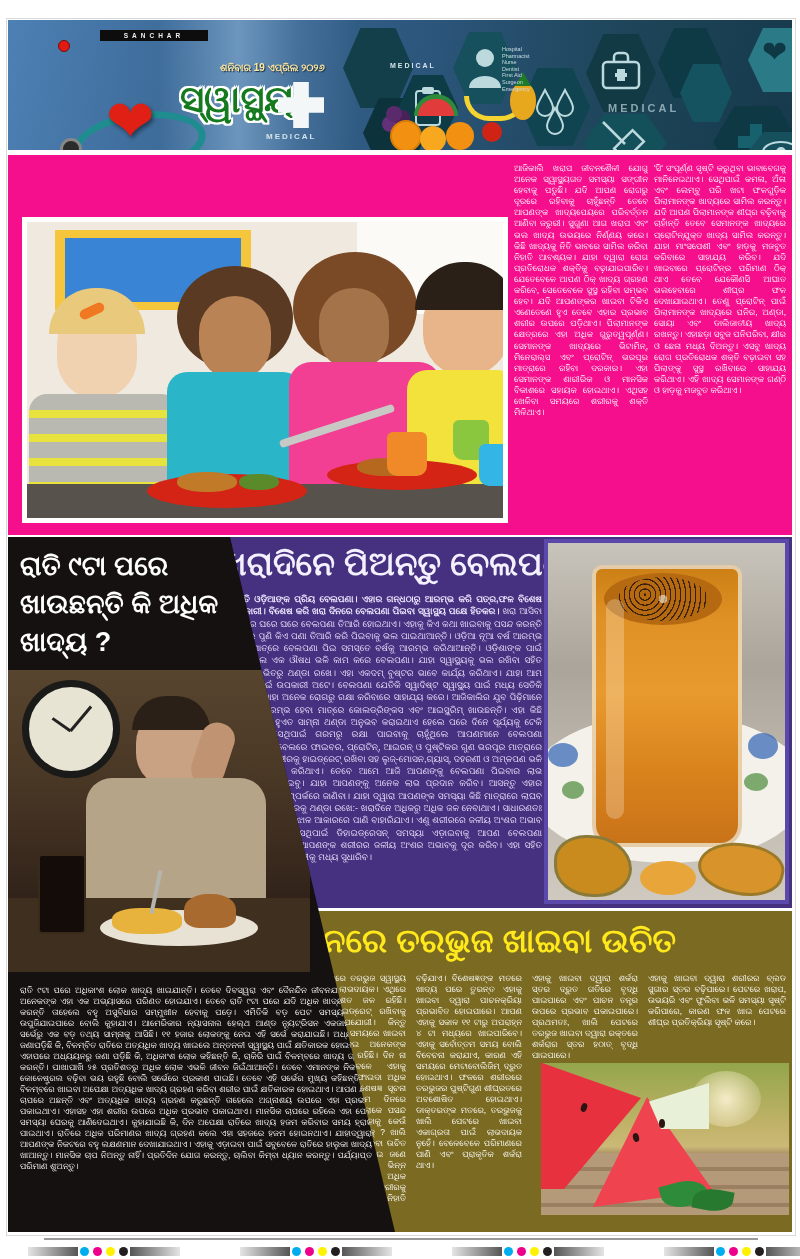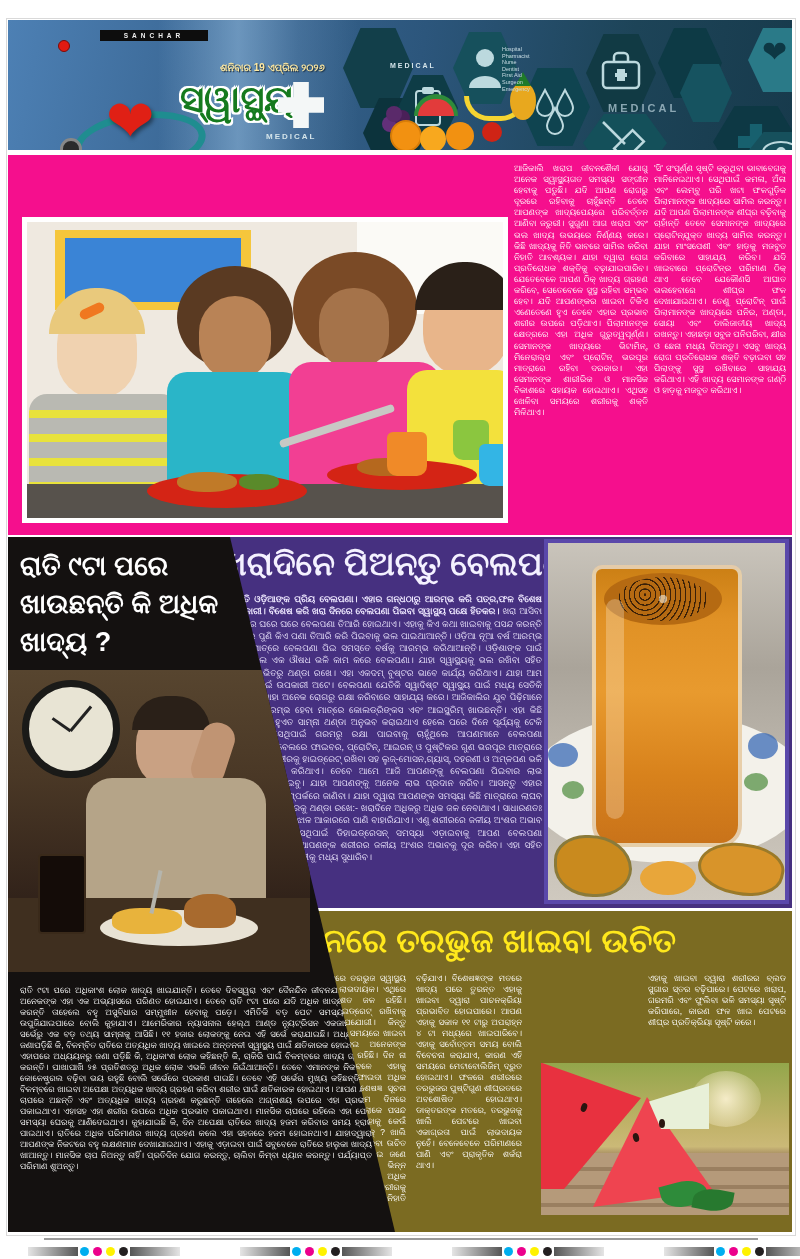--- a/index.html
+++ b/index.html
@@ -222,21 +222,22 @@
       <div class="abs" style="left:6px;top:292px;width:72px;height:56px;border-radius:40% 55% 45% 50%;background:#c98a1e;border:3px solid #8a7a3a;"></div>
       <div class="abs" style="left:150px;top:300px;width:80px;height:46px;border-radius:55% 40% 50% 45%;background:#d8942a;border:3px solid #9a7a2a;transform:rotate(12deg);"></div>
       <div class="abs" style="left:92px;top:318px;width:56px;height:34px;border-radius:50%;background:#e8a63a;"></div>
     </div>
   </div>
 
   <div class="abs sec-olive">
     <div class="abs olive-head">ଦିନରେ ତରଭୁଜ ଖାଇବା ଉଚିତ</div>
     <div class="abs jtxt olive-col" style="left:292px;top:62px;width:106px;height:252px;">ଗରମ ଦିନରେ ତରଭୁଜ ସ୍ୱାସ୍ଥ୍ୟ ଲାଗି ବେଶ ଲାଭଦାୟକ। ଏଥିରେ ୯୦ ପ୍ରତିଶତ ଜଳ ରହିଛି। ଶରୀରକୁ ହାଇଡ୍ରେଟ୍ ରଖିବାକୁ ତରଭୁଜ ଉପଯୋଗୀ। କିନ୍ତୁ ତରଭୁଜ କେଉଁ ସମୟରେ ଖାଇବା ଉଚିତ, ସେନେଇ ଅନେକଙ୍କ ମନରେ ପ୍ରଶ୍ନ ରହିଛି। ଦିନ ନା ରାତି, କେତେବେଳେ ଏହାକୁ ଖାଇଲେ ଏହାର ଫାଇଦା ଅଧିକ ମିଳେ ସେନେଇ ବିଶେଷଜ୍ଞ ସୂଚନା ଦେଇଛନ୍ତି। ଗରମ ଦିନରେ ତରଭୁଜ ଖାଇବା ଲୋକେ ପସନ୍ଦ କରନ୍ତି। କିନ୍ତୁ ଏହାକୁ କେଉଁ ସମୟରେ ଖାଇବା ଠିକ୍ ? ଖାଲି ପେଟରେ ତରଭୁଜ ଖାଇବା ଉଚିତ କି ନାହିଁ ? ଏହାକୁ ନେଇ ଜଣେ ଡାକ୍ତରଙ୍କ ପରାମର୍ଶ ଭିନ୍ନ ରହିଛି। ଦିନରେ ଦେହରୁ ଅଧିକ ଝାଳ ବାହାରିଥାଏ, ତେଣୁ ଶରୀରକୁ ହାଇଡ୍ରେଟ୍ ରଖିବା ନିହାତି ଆବଶ୍ୟକ।</div>
     <div class="abs jtxt olive-col" style="left:408px;top:62px;width:106px;height:252px;">ବଢ଼ିଯାଏ। ବିଶେଷଜ୍ଞଙ୍କ ମତରେ ଖାଦ୍ୟ ପରେ ତୁରନ୍ତ ଏହାକୁ ଖାଇବା ଦ୍ୱାରା ପାଚନକ୍ରିୟା ପ୍ରଭାବିତ ହୋଇପାରେ। ଆପଣ ଏହାକୁ ସକାଳ ୧୧ ଟାରୁ ଅପରାହ୍ନ ୪ ଟା ମଧ୍ୟରେ ଖାଇପାରିବେ। ଏହାକୁ ସର୍ବୋତ୍ତମ ସମୟ ବୋଲି ବିବେଚନା କରାଯାଏ, କାରଣ ଏହି ସମୟରେ ମେଟାବୋଲିଜିମ୍ ଦ୍ରୁତ ହୋଇଥାଏ। ଫଳରେ ଶରୀରରେ ତରଭୁଜର ପୁଷ୍ଟିଗୁଣ ଶୀଘ୍ରତରେ ଅବଶୋଷିତ ହୋଇଥାଏ। ଡାକ୍ତରଙ୍କ ମତରେ, ତରଭୁଜକୁ ଖାଲି ପେଟରେ ଖାଇବା ଏକାଗ୍ରତା ପାଇଁ ଲାଭଦାୟକ ନୁହେଁ। ବେଳେବେଳେ ପରିମାଣରେ ପାଣି ଏବଂ ପ୍ରାକୃତିକ ଶର୍କରା ଥାଏ।</div>
-    <div class="abs jtxt olive-col" style="left:640px;top:62px;width:138px;height:86px;">ଏହାକୁ ଖାଇବା ଦ୍ୱାରା ଶରୀରର ବ୍ଲଡ ସୁଗାର ସ୍ତର ବଢ଼ିପାରେ। ପେଟରେ ଖରାପ, ଗରମରି ଏବଂ ଫୁଲିବା ଭଳି ସମସ୍ୟା ସୃଷ୍ଟି କରିପାରେ, କାରଣ ଫଳ ଖାଇ ପେଟରେ ଶୀଘ୍ର ପ୍ରତିକ୍ରିୟା ସୃଷ୍ଟି କରେ।</div>
+    <div class="abs jtxt olive-col" style="left:524px;top:62px;width:106px;height:86px;">ଏହାକୁ ଖାଇବା ଦ୍ୱାରା ଶର୍କରା ସ୍ତର ଦ୍ରୁତ ଗତିରେ ବୃଦ୍ଧି ପାଇପାରେ ଏବଂ ପାଚନ ତନ୍ତ୍ର ଉପରେ ପ୍ରଭାବ ପକାଇପାରେ। ପ୍ରଥମତଃ, ଖାଲି ପେଟରେ ତରଭୁଜ ଖାଇବା ଦ୍ୱାରା ରକ୍ତରେ ଶର୍କରାର ସ୍ତର ହଠାତ୍ ବୃଦ୍ଧି ପାଇପାରେ।</div>
+    <div class="abs jtxt olive-col" style="left:640px;top:62px;width:138px;height:86px;">ଏହାକୁ ଖାଇବା ଦ୍ୱାରା ଶରୀରର ବ୍ଲଡ ସୁଗାର ସ୍ତର ବଢ଼ିପାରେ। ପେଟରେ ଖରାପ, ଉଭୟରି ଏବଂ ଫୁଲିବା ଭଳି ସମସ୍ୟା ସୃଷ୍ଟି କରିପାରେ, କାରଣ ଫଳ ଖାଇ ପେଟରେ ଶୀଘ୍ର ପ୍ରତିକ୍ରିୟା ସୃଷ୍ଟି କରେ।</div>
 
     <div class="abs melon">
       <div class="abs" style="left:0;top:90px;width:248px;height:62px;background:repeating-linear-gradient(180deg,#b59a7a 0 14px,#9a7f60 14px 18px);"></div>
       <div class="abs" style="left:150px;top:8px;width:70px;height:56px;border-radius:50%;background:radial-gradient(circle,#f5ecc8,rgba(245,236,200,0));"></div>
       <div class="abs" style="left:-10px;top:-4px;width:110px;height:130px;background:#e8313f;clip-path:polygon(0 0,100% 30%,30% 100%,0 100%);"></div>
       <div class="abs" style="left:52px;top:34px;width:120px;height:110px;background:#ef4450;clip-path:polygon(45% 0,100% 85%,0 100%);"></div>
       <div class="abs" style="left:108px;top:20px;width:60px;height:46px;background:#e8f0d8;clip-path:polygon(0 40%,100% 0,100% 100%,20% 100%);"></div>
       <div class="abs" style="left:40px;top:40px;width:6px;height:9px;border-radius:50%;background:#2a1510;transform:rotate(20deg);"></div>
       <div class="abs" style="left:92px;top:70px;width:6px;height:9px;border-radius:50%;background:#2a1510;transform:rotate(-15deg);"></div>
       <div class="abs" style="left:118px;top:56px;width:6px;height:9px;border-radius:50%;background:#2a1510;"></div>

